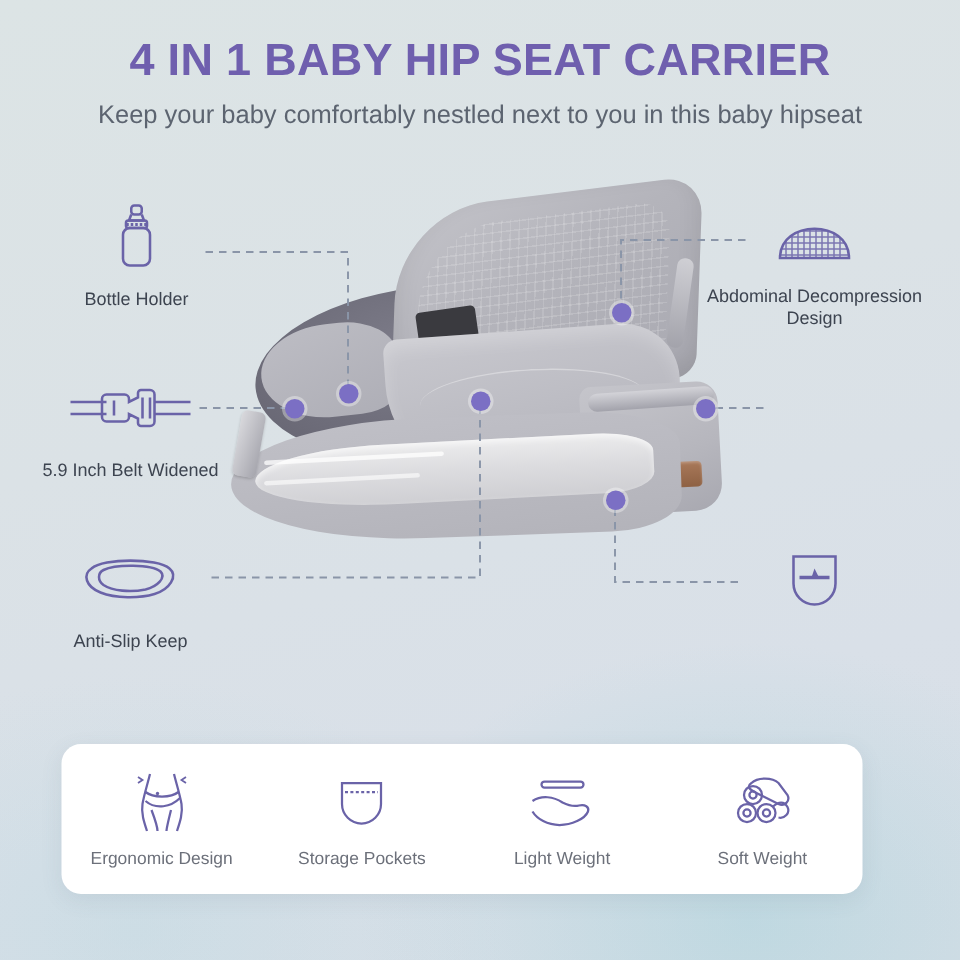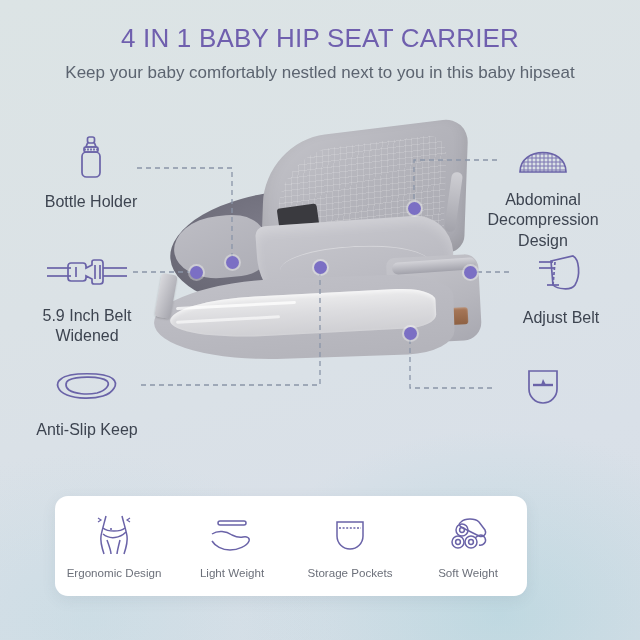--- a/index.html
+++ b/index.html
@@ -25,22 +25,22 @@
   }
 
   
   .header {
     position: absolute;
     top: 0; left: 0; right: 0;
     text-align: center;
     padding-top: 24px;
   }
   .title {
-    font-size: 26px;
-    font-weight: normal;
+    font-size: 30px;
+    font-weight: bold;
     letter-spacing: 0.2px;
     color: #6f5fae;
     margin: 0;
     line-height: 1.1;
   }
   .subtitle {
     font-size: 17px;
     color: #5c6470;
     margin: 10px 0 0 0;
     line-height: 1.2;
@@ -220,31 +220,31 @@
     text-align: center;
   }
   .feature .ficon {
     height: 48px;
     display: flex;
     align-items: center;
     justify-content: center;
   }
   .feature .flabel {
     margin-top: 10px;
-    font-size: 16px;
+    font-size: 12px;
     line-height: 1.28;
     color: #3d4450;
   }
 
   
   .bottom-card {
     position: absolute;
-    left: 55px;
+    left: 41px;
     top: 496px;
-    width: 472px;
+    width: 534px;
     height: 100px;
     background: #ffffff;
     border-radius: 13px;
     box-shadow: 0 4px 14px rgba(80,100,120,0.10);
     display: flex;
     align-items: center;
   }
   .bcell {
     flex: 1;
     text-align: center;
@@ -384,32 +384,20 @@
             <line x1="6" y1="28" x2="56" y2="28"></line>
           <line x1="6" y1="32" x2="56" y2="32"></line>
             <line x1="6" y1="36" x2="56" y2="36"></line>
         </g>
         <path d="M8 38 C8 12, 54 12, 54 38 z"></path>
       </svg>
     </div>
     <div class="flabel">Abdominal Decompression Design</div>
   </div>
 
-  <div class="feature" style="left:486px; top:250px;">
-    <div class="ficon">
-      <svg width="56" height="42" viewBox="0 0 56 42" fill="none" stroke="#6a63a8" stroke-width="1.7">
-        <path d="M18 8 L40 3 C46 6, 48 22, 42 32 C38 38, 24 36, 20 32 z"></path>
-        <line x1="6" y1="9" x2="20" y2="9"></line>
-        <line x1="6" y1="15" x2="22" y2="15"></line>
-        <line x1="14" y1="32" x2="26" y2="32"></line>
-        <path d="M22 9 L20 32" stroke-dasharray="3 2"></path>
-      </svg>
-    </div>
-    <div class="flabel">Adjust Belt</div>
-  </div>
 
   <div class="feature" style="left:468px; top:364px;">
     <div class="ficon">
       <svg width="48" height="46" viewBox="0 0 48 46" fill="none" stroke="#6a63a8" stroke-width="1.7">
         <path d="M10 6 h28 v18 a14 14 0 0 1 -28 0 z"></path>
         <line x1="14" y1="20" x2="34" y2="20" stroke-width="2.4"></line>
         <path d="M22 20 l2 -6 l3 6 z" fill="#6a63a8" stroke="none"></path>
       </svg>
     </div>
   </div>
@@ -428,36 +416,36 @@
           <circle cx="21" cy="17" r="1.1" fill="#6a63a8" stroke="none"></circle>
           <path d="M8 6 l3 2 l-3 2" stroke-width="1.2"></path>
           <path d="M40 6 l-3 2 l3 2" stroke-width="1.2"></path>
         </svg>
       </div>
       <div class="blabel">Ergonomic Design</div>
     </div>
 
     <div class="bcell">
       <div class="bicon">
+        <svg width="44" height="40" viewBox="0 0 44 40" fill="none" stroke="#6a63a8" stroke-width="1.5">
+          <path d="M9 6 h26 v14 a13 13 0 0 1 -26 0 z"></path>
+          <line x1="11" y1="12" x2="33" y2="12" stroke-dasharray="2 1.6"></line>
+        </svg>
+      </div>
+      <div class="blabel">Storage Pockets</div>
+    </div>
+
+    <div class="bcell">
+      <div class="bicon">
         <svg width="52" height="40" viewBox="0 0 52 40" fill="none" stroke="#6a63a8" stroke-width="1.5">
           <rect x="12" y="5" width="28" height="4" rx="2"></rect>
           <path d="M6 18 C12 14, 20 15, 26 19 C30 21, 33 22, 37 21 C41 20, 44 22, 43 25 C41 30, 32 34, 24 34 C16 34, 9 30, 6 25"></path>
         </svg>
       </div>
       <div class="blabel">Light Weight</div>
-    </div>
-
-    <div class="bcell">
-      <div class="bicon">
-        <svg width="44" height="40" viewBox="0 0 44 40" fill="none" stroke="#6a63a8" stroke-width="1.5">
-          <path d="M9 6 h26 v14 a13 13 0 0 1 -26 0 z"></path>
-          <line x1="11" y1="12" x2="33" y2="12" stroke-dasharray="2 1.6"></line>
-        </svg>
-      </div>
-      <div class="blabel">Storage Pockets</div>
     </div>
 
     <div class="bcell">
       <div class="bicon">
         <svg width="46" height="42" viewBox="0 0 46 42" fill="none" stroke="#6a63a8" stroke-width="1.5">
           <path d="M16 8 C20 4, 30 4, 34 8 L40 16 C42 20, 38 24, 34 22 L18 14 C14 12, 13 10, 16 8 z"></path>
           <circle cx="17" cy="16" r="6"></circle>
             <circle cx="17" cy="16" r="2.4"></circle>
           <circle cx="13" cy="28" r="6"></circle>
             <circle cx="13" cy="28" r="2.4"></circle>

